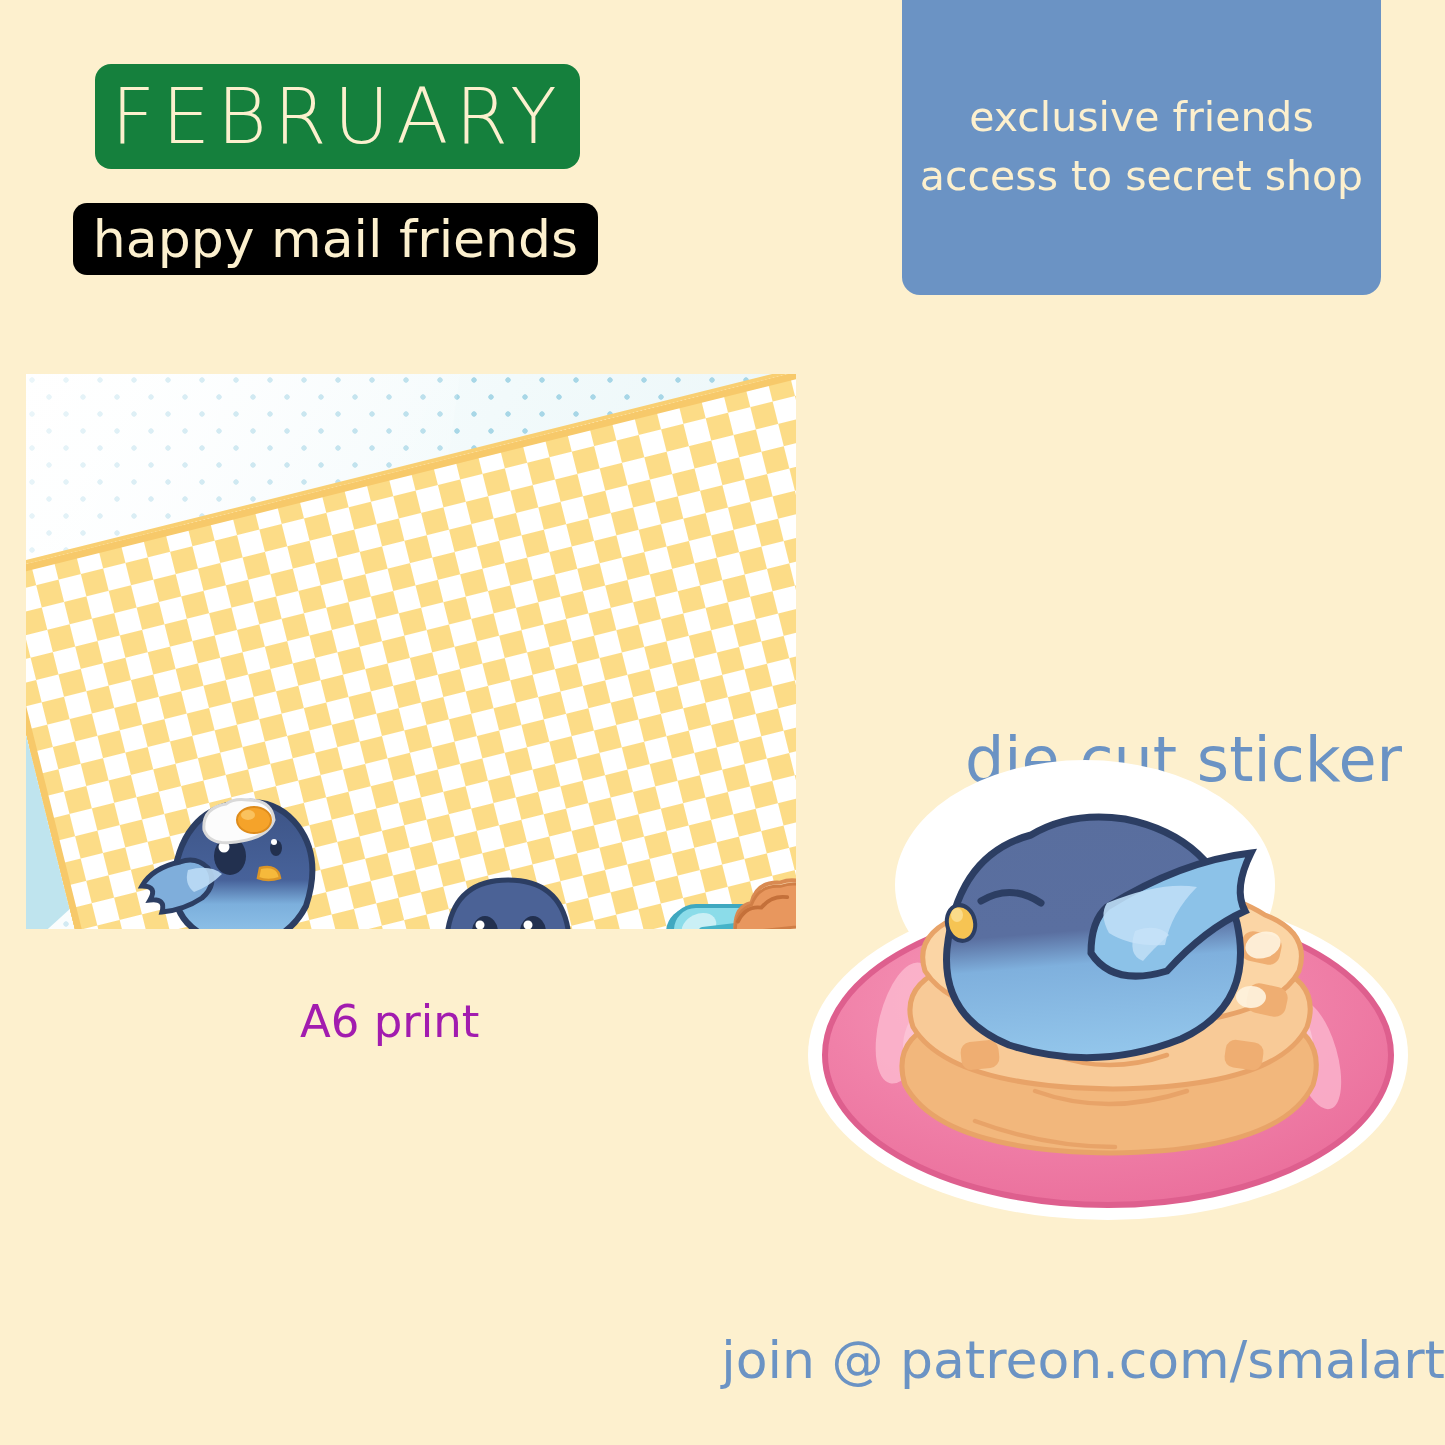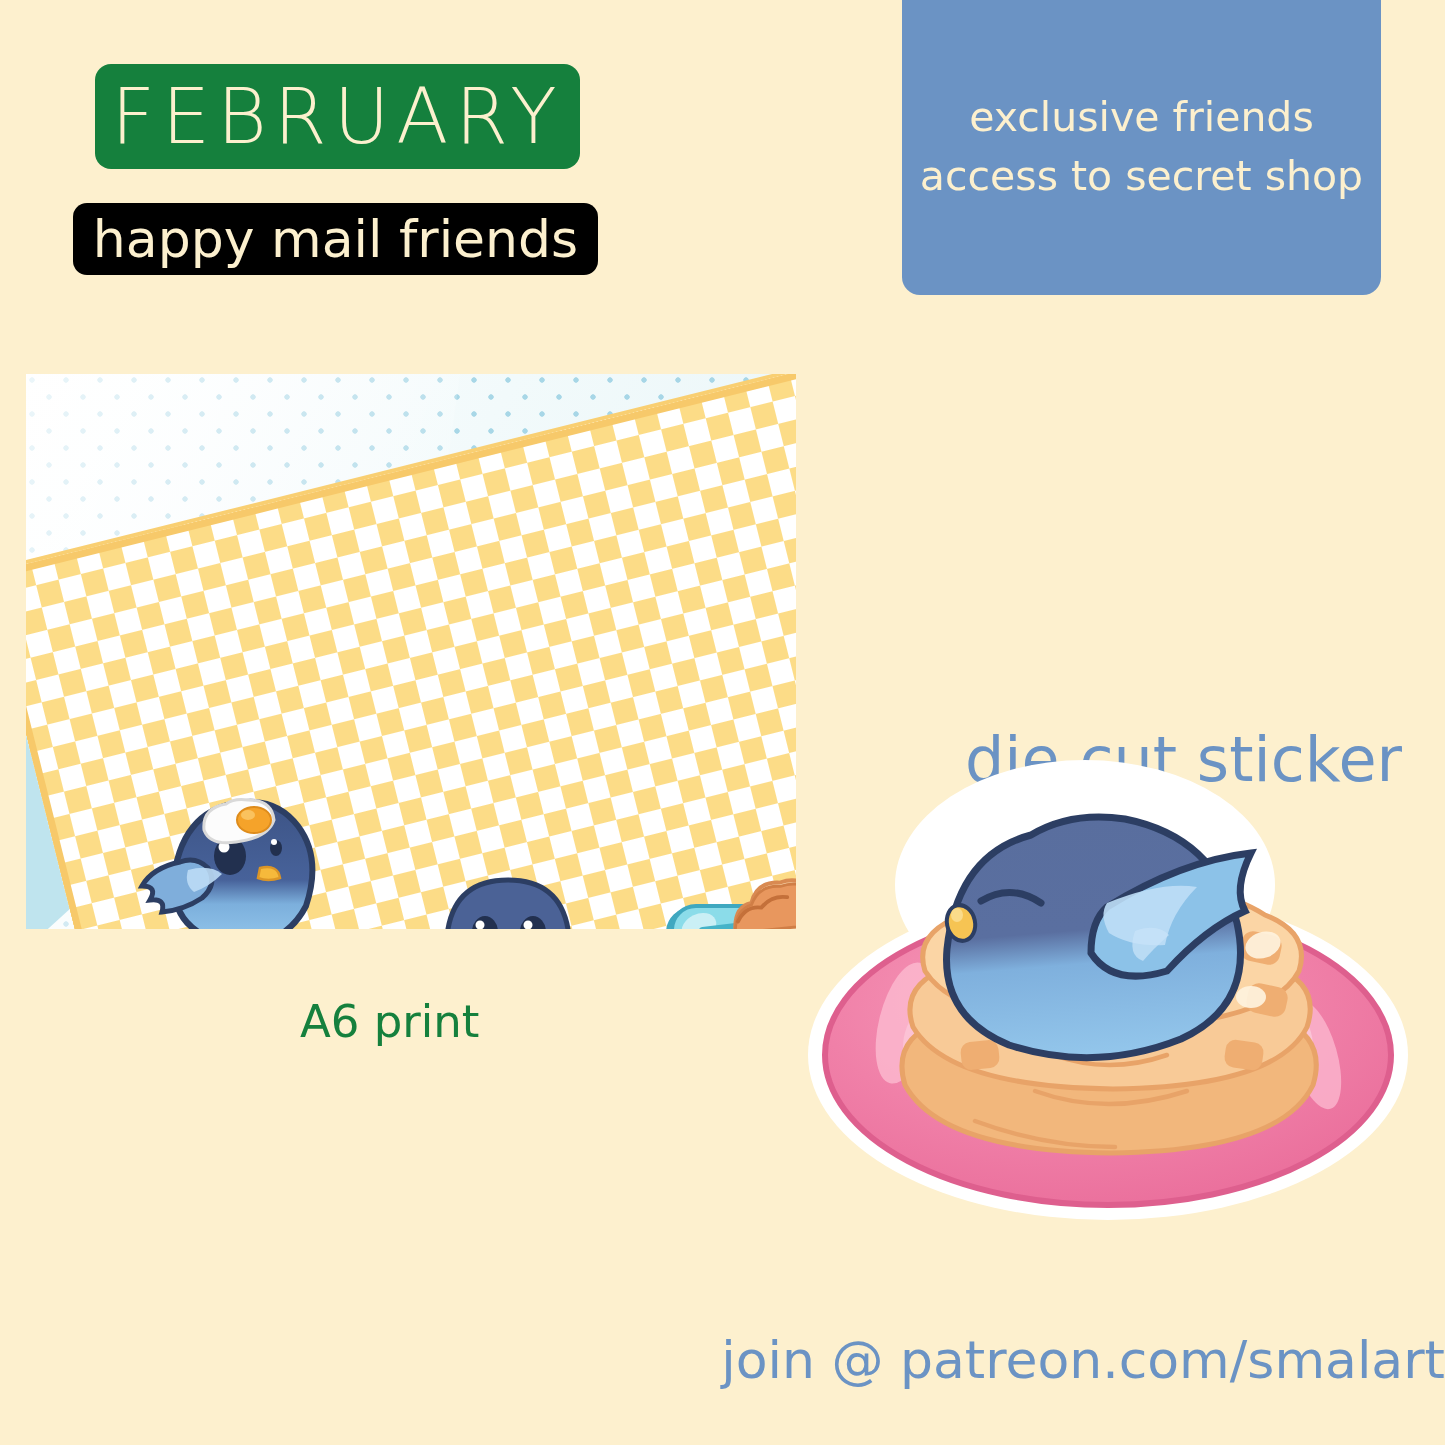--- a/index.html
+++ b/index.html
@@ -101,21 +101,21 @@
     background:rgba(255,255,255,0.55);border-radius:50%;transform:rotate(-25deg);
   }
   .toast-in{
     position:absolute;left:697px;top:498px;width:138px;height:105px;
     transform:rotate(-6deg);
   }
 
   
   .label-a6{
     position:absolute;left:300px;top:995px;
-    color:#15803d;font-size:45px;white-space:nowrap;
+    color:#a21caf;font-size:45px;white-space:nowrap;
     font-family:"DejaVu Sans", sans-serif;
   }
   .label-sticker{
     position:absolute;left:965px;top:676px;
     color:#6B93C4;font-size:62px;white-space:nowrap;
     font-family:"DejaVu Sans", sans-serif;
     margin-top:47px;
   }
   .footer{
     position:absolute;left:0;right:0;top:1330px;text-align:right;

